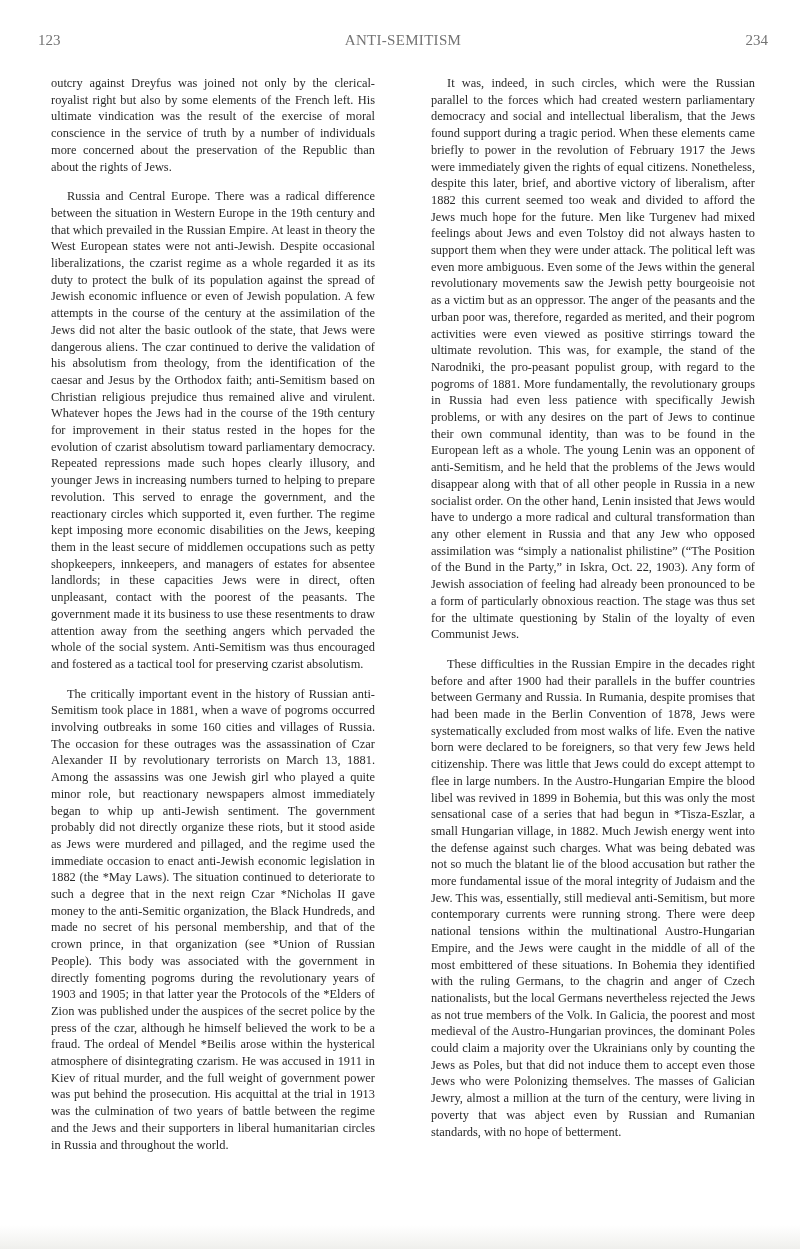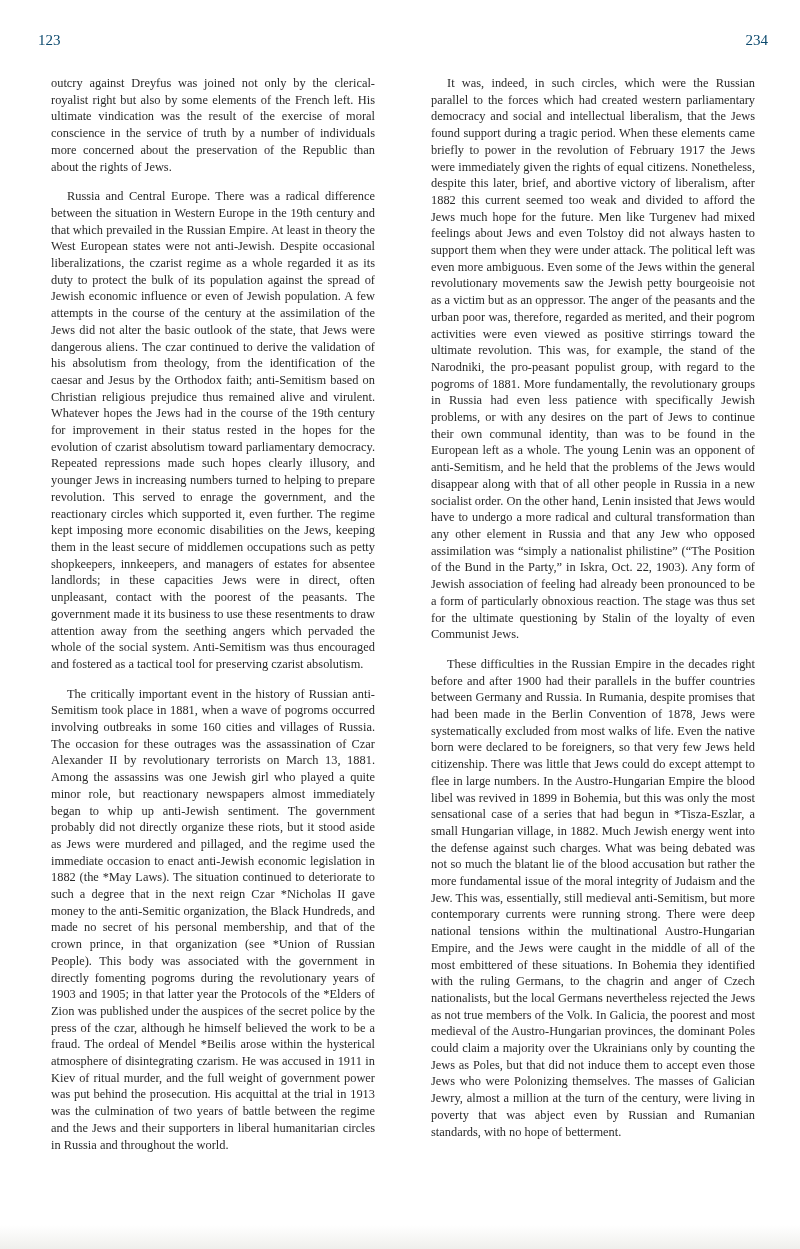--- a/index.html
+++ b/index.html
@@ -15,21 +15,21 @@
       font-family: "Liberation Serif", "DejaVu Serif", serif;
       color: #2a2a2a;
     }
     .page-header {
       position: absolute;
       top: 32px;
       left: 38px;
       width: 730px;
       height: 24px;
       font-size: 15px;
-      color: #0c4a6e;
+      color: #737373;
     }
     .page-num-left {
       position: absolute;
       left: 0;
       top: 0;
     }
     .running-title {
       position: absolute;
       left: 0;
       right: 0;
@@ -69,20 +69,21 @@
       bottom: 0;
       height: 24px;
       background: linear-gradient(to bottom, #ffffff 0%, #f6f6f4 60%, #efefec 100%);
     }
   </style>
 </head>
 <body>
 
 <div class="page-header">
   <span class="page-num-left">123</span>
+  <span class="running-title">ANTI-SEMITISM</span>
   <span class="page-num-right">234</span>
 </div>
 
 <div class="column col-left">
   <p class="para no-indent">outcry against Dreyfus was joined not only by the clerical-royalist right but also by some elements of the French left. His ultimate vindication was the result of the exercise of moral conscience in the service of truth by a number of individuals more concerned about the preserva­tion of the Republic than about the rights of Jews.</p>
   <p class="para"><span class="subhead">Russia and Central Europe.</span><span> There was a radical difference between the situation in Western Europe in the 19th century and that which prevailed in the Russian Empire. At least in theory the West European states were not anti-Jewish. Despite occasional liberalizations, the czarist regime as a whole regarded it as its duty to protect the bulk of its population against the spread of Jewish economic influence or even of Jewish population. A few attempts in the course of the century at the assimilation of the Jews did not alter the basic outlook of the state, that Jews were dangerous aliens. The czar continued to derive the validation of his absolutism from theology, from the identification of the caesar and Jesus by the Orthodox faith; anti-Semitism based on Christian religious prejudice thus remained alive and virulent. Whatever hopes the Jews had in the course of the 19th century for improvement in their status rested in the hopes for the evolution of czarist absolutism toward parliamentary democracy. Repeated repressions made such hopes clearly illusory, and younger Jews in increasing numbers turned to helping to prepare revolution. This served to enrage the government, and the reactionary circles which supported it, even further. The regime kept imposing more economic disabilities on the Jews, keeping them in the least secure of middlemen occupations such as petty shopkeepers, innkeepers, and managers of estates for absentee landlords; in these capacities Jews were in direct, often unpleasant, contact with the poorest of the peasants. The government made it its business to use these resent­ments to draw attention away from the seething angers which pervaded the whole of the social system. Anti-Semi­tism was thus encouraged and fostered as a tactical tool for preserving czarist absolutism.</span></p>
   <p class="para"><span>The critically important event in the history of Russian anti-Semitism took place in 1881, when a wave of pogroms occurred involving outbreaks in some 160 cities and villages of Russia. The occasion for these outrages was the assassination of Czar Alexander II by revolutionary terrorists on March 13, 1881. Among the assassins was one Jewish girl who played a quite minor role, but reactionary newspapers almost immediately began to whip up anti-Jew­ish sentiment. The government probably did not directly organize these riots, but it stood aside as Jews were murdered and pillaged, and the regime used the immediate occasion to enact anti-Jewish economic legislation in 1882 (the *May Laws). The situation continued to deteriorate to such a degree that in the next reign Czar *Nicholas II gave money to the anti-Semitic organization, the Black Hun­dreds, and made no secret of his personal membership, and that of the crown prince, in that organization (see *Union of Russian People). This body was associated with the government in directly fomenting pogroms during the revolutionary years of 1903 and 1905; in that latter year the </span><span class="ital">Protocols of the *Elders of Zion</span><span> was published under the auspices of the secret police by the press of the czar, although he himself believed the work to be a fraud. The ordeal of Mendel *Beilis arose within the hysterical atmosphere of disintegrating czarism. He was accused in 1911 in Kiev of ritual murder, and the full weight of government power was put behind the prosecution. His acquittal at the trial in 1913 was the culmination of two years of battle between the regime and the Jews and their supporters in liberal humanitarian circles in Russia and throughout the world.</span></p>
 </div>
 
 <div class="column col-right">

